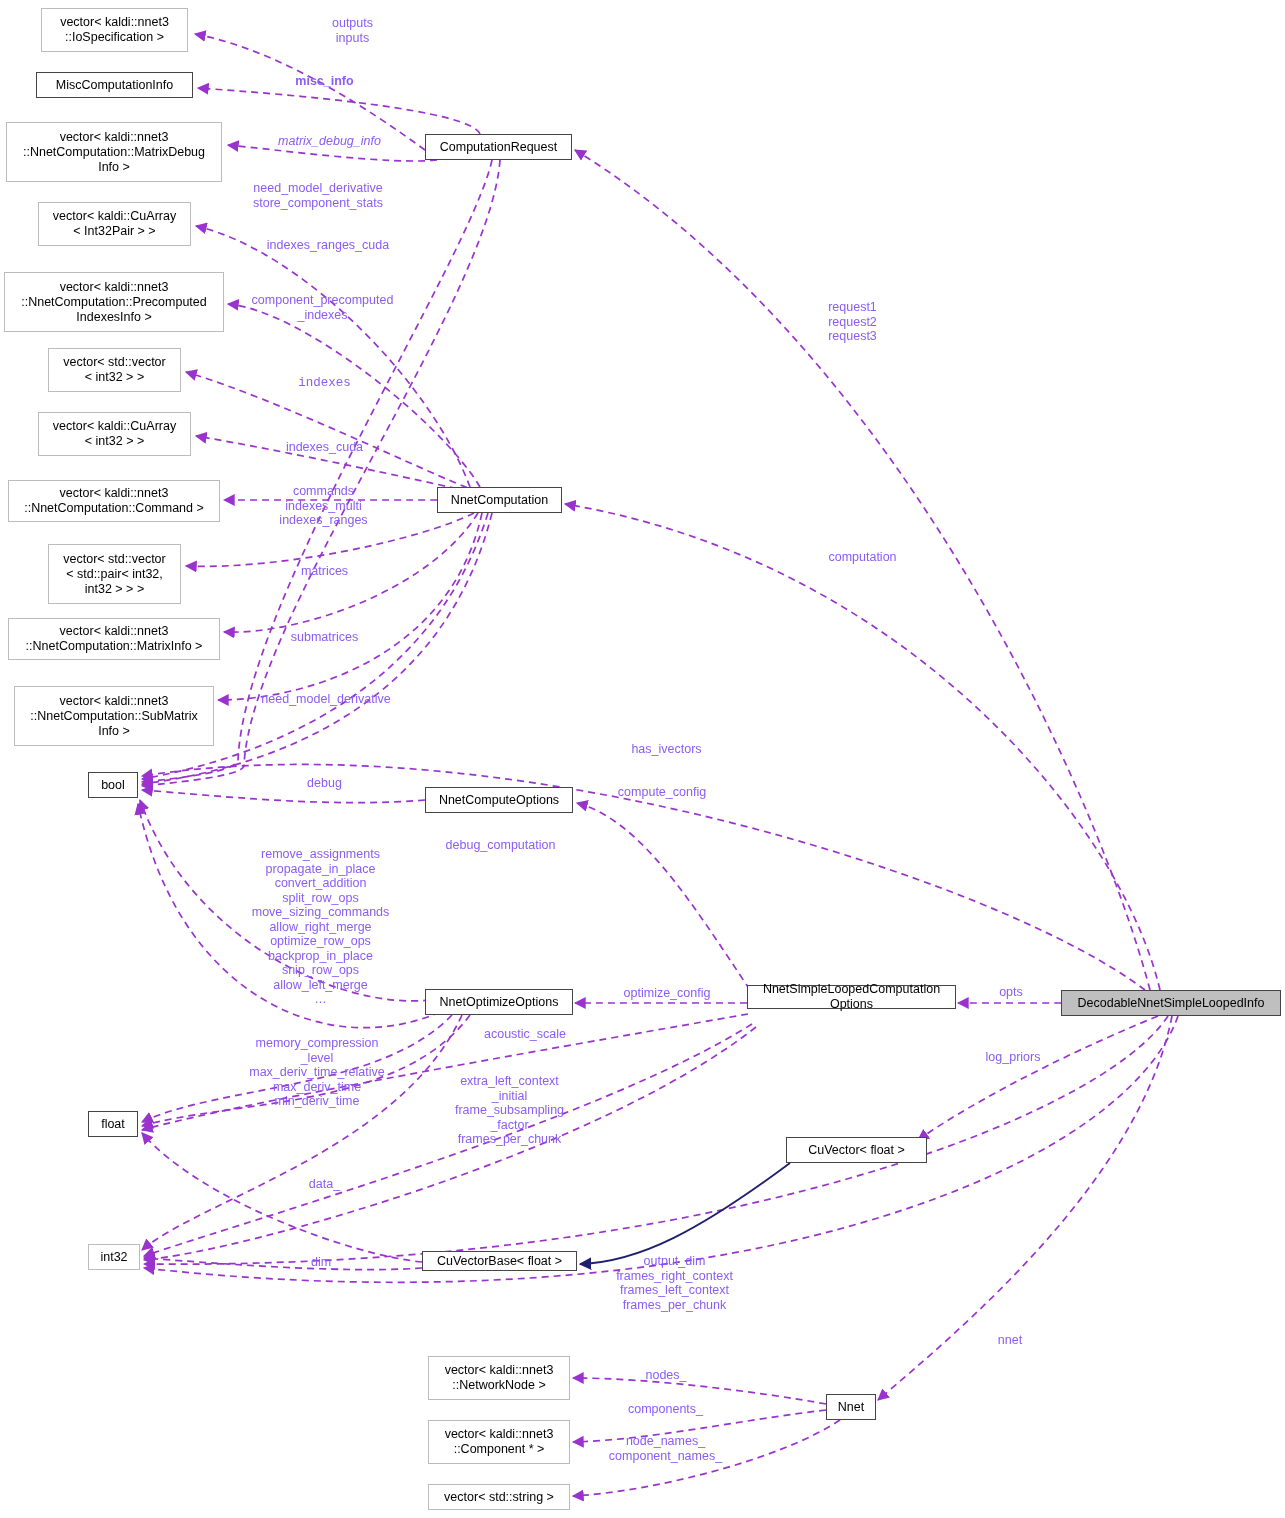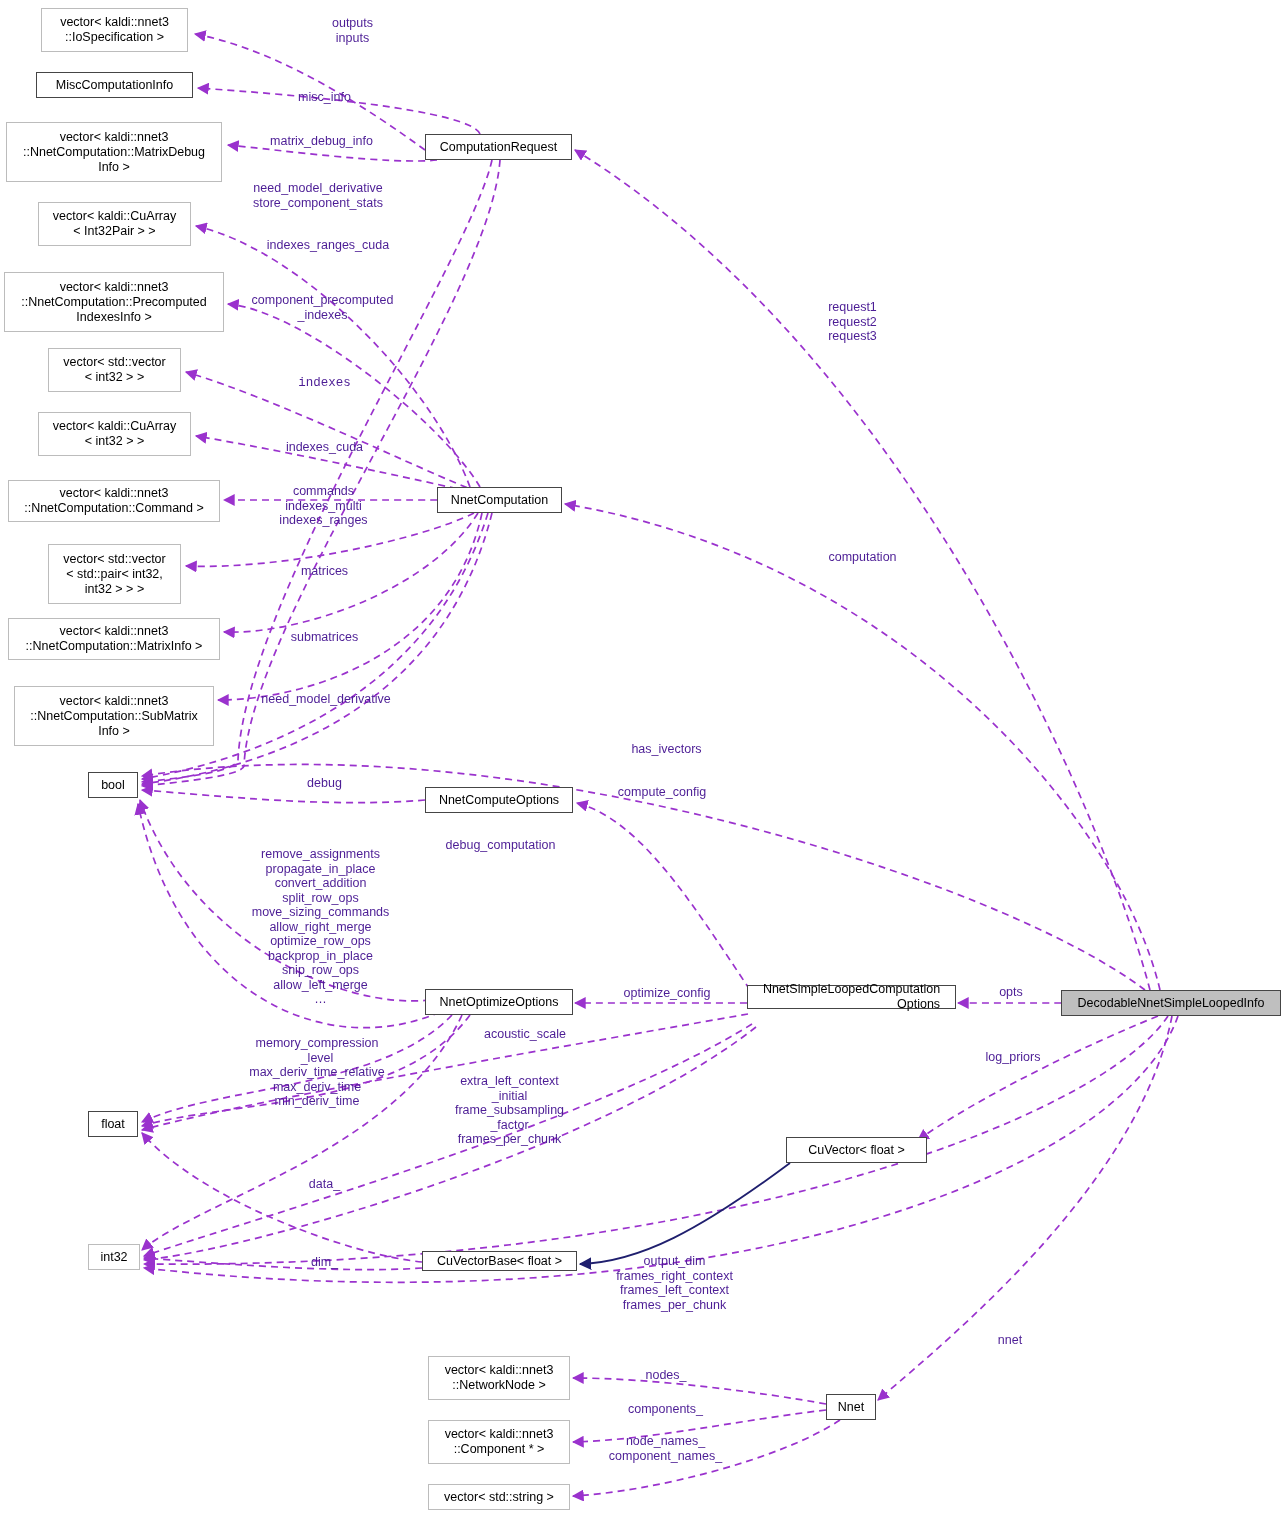--- a/index.html
+++ b/index.html
@@ -2,24 +2,24 @@
 <html><head>
 <meta charset="utf-8">
 <style>
   html,body{margin:0;padding:0;background:#ffffff;}
   body{font-family:"Liberation Sans","DejaVu Sans",sans-serif;}
   #canvas{position:relative;width:1285px;height:1518px;background:#ffffff;overflow:hidden;padding-left:32px;}
   svg#wires{position:absolute;left:0;top:0;width:1285px;height:1518px;}
   .node{position:absolute;box-sizing:border-box;display:flex;align-items:center;justify-content:center;
         text-align:center;line-height:15px;font-size:12.5px;color:#000;background:#ffffff;}
   .node.tmpl{border:1px solid #bcbcbc;}
-  .node.cls{border:1.6px solid #454545;text-align:right;}
+  .node.cls{border:1.6px solid #454545;}
   .node.focus{border:1.6px solid #454545;background:#bfbfbf;}
   .node span{display:block;padding:0 4px;white-space:pre-line;}
-  .elabel{position:absolute;font-size:12.5px;color:#4c1d95;line-height:14.5px;white-space:pre-line;text-align:center;}
+  .elabel{position:absolute;font-size:12.5px;color:#8b5cf6;line-height:14.5px;white-space:pre-line;text-align:center;}
 </style>
 </head>
 <body>
 
 <div id="canvas">
 
   <svg id="wires" viewBox="0 0 1285 1518">
     <defs>
       <marker id="ah" viewBox="0 0 10 10" refX="9" refY="5" markerWidth="7" markerHeight="7" orient="auto-start-reverse">
         <path d="M0,0 L10,5 L0,10 z" fill="#9a32cd"></path>
@@ -191,22 +191,22 @@
       <div class="node tmpl" style="left: 428px; top: 1484px; width: 142px; height: 26px;">
         <span>vector&lt; std::string &gt;</span>
       </div>
       <div class="node cls" style="left: 826px; top: 1394px; width: 50px; height: 26px;">
         <span>Nnet</span>
       </div>
     </div>
   <div id="labels">
       <div class="elabel" style="left: 290px; top: 16px; width: 125px;">outputs
 inputs</div>
-      <div class="elabel" style="left: 262px; top: 90px; width: 125px;">misc_info</div>
-      <div class="elabel" style="left: 244px; top: 134px; width: 155px;">matrix_debug_info</div>
+      <div class="elabel" style="left: 262px; top: 74px; width: 125px; font-weight: bold;">misc_info</div>
+      <div class="elabel" style="left: 252px; top: 134px; width: 155px; font-style: italic;">matrix_debug_info</div>
       <div class="elabel" style="left: 238px; top: 181px; width: 160px;">need_model_derivative
 store_component_stats</div>
       <div class="elabel" style="left: 248px; top: 238px; width: 160px;">indexes_ranges_cuda</div>
       <div class="elabel" style="left: 240px; top: 293px; width: 165px;">component_precomputed
 _indexes</div>
       <div class="elabel" style="left: 262px; top: 376px; width: 125px; font-family: Liberation Mono, monospace;">indexes</div>
       <div class="elabel" style="left: 262px; top: 440px; width: 125px;">indexes_cuda</div>
       <div class="elabel" style="left: 256px; top: 484px; width: 135px;">commands
 indexes_multi
 indexes_ranges</div>

